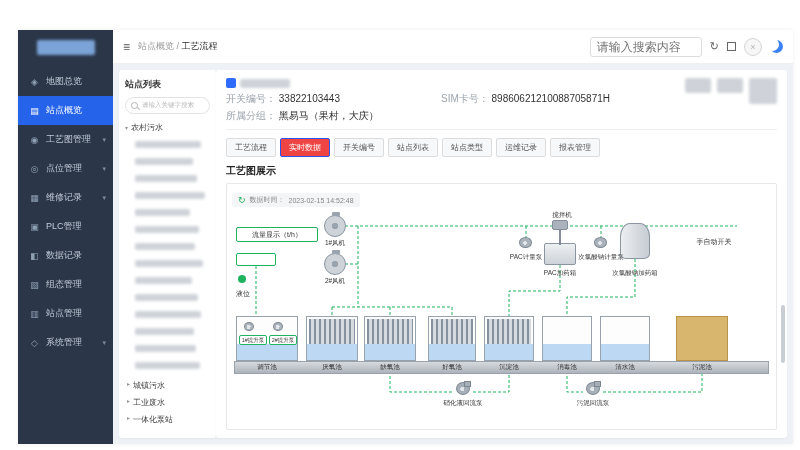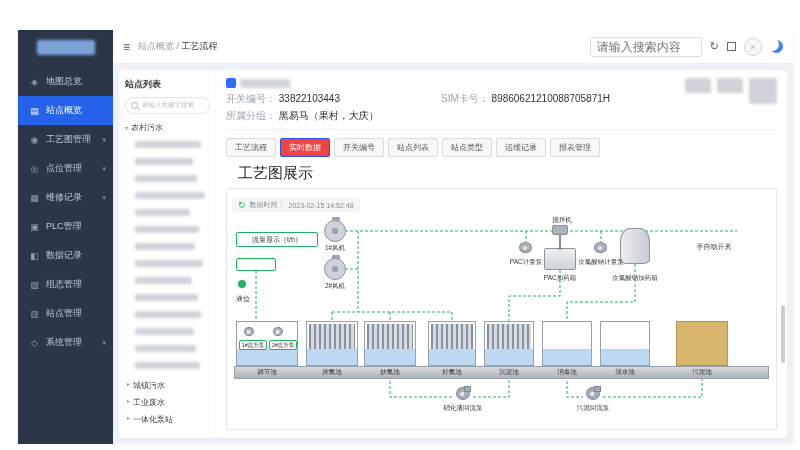--- a/index.html
+++ b/index.html
@@ -61,21 +61,21 @@
 .sh-right{display:flex;align-items:flex-start;gap:6px}
 .act-blur{width:26px;height:15px}
 .panel-blur{width:28px;height:26px}
 .divider{border-bottom:1px solid #efefef;margin:6px 0}
 
 
 .tabs{display:flex;gap:4px;margin:2px 0 7px}
 .tab{font-size:8px;padding:3px 8px;border:1px solid #dcdcdc;border-radius:2px;color:#555;background:#f7f8fa;cursor:pointer;white-space:nowrap}
 .tab.active{background:#ef4444;border-color:#2f54eb;color:#fff}
 
-.sec-title{font-size:15px;font-weight:normal;color:#222;margin:0 12px 5px}
+.sec-title{font-size:10px;font-weight:bold;color:#222;margin:0 0 5px}
 
 
 .diagram{flex:1;border:1px solid #e8e8e8;border-radius:2px;padding:5px;min-height:0;overflow:hidden}
 .dt-pill{display:inline-flex;align-items:center;gap:4px;background:#f4f5f7;border-radius:2px;padding:2px 6px;font-size:7px;color:#888}
 .dt-pill .rfr{color:#1fb35f;font-size:9px;cursor:pointer}
 .canvas{position:relative;height:214px;margin-top:4px}
 .lines{position:absolute;left:0;top:0;pointer-events:none}
 
 .gbox{position:absolute;border:1px solid #1fb35f;border-radius:2px;background:#fff;font-size:6.5px;color:#333;display:flex;align-items:center;justify-content:center;white-space:nowrap;z-index:4}
 .gdot{position:absolute;width:8px;height:8px;border-radius:50%;background:#1fb35f;z-index:4}

